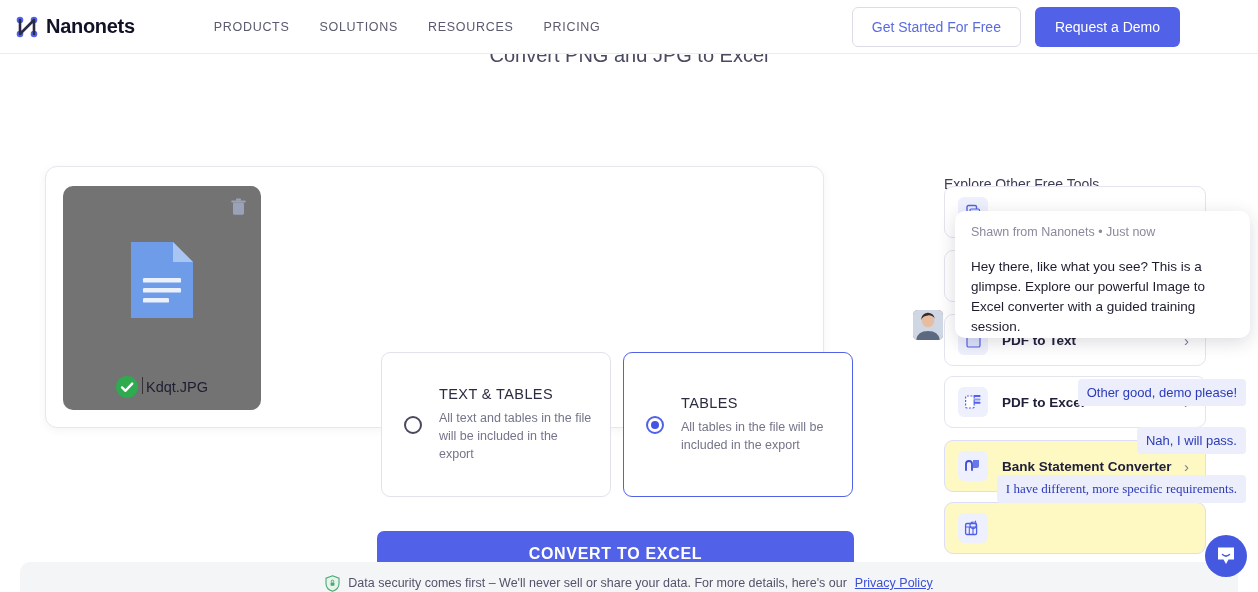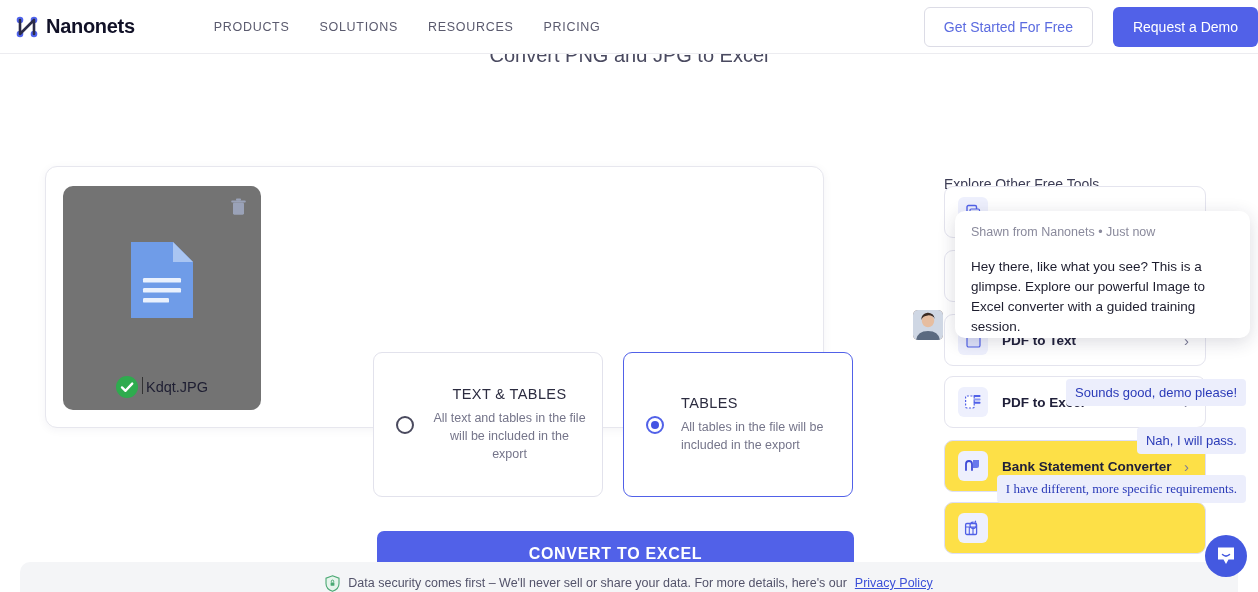--- a/index.html
+++ b/index.html
@@ -22,21 +22,21 @@
   .logo-wrap { display: flex; align-items: center; margin-left: 14px; }
   .logo-mark { width: 26px; height: 26px; margin-right: 6px; }
   .logo-text { font-size: 20px; font-weight: bold; color: #111127; letter-spacing: -0.3px; }
 
   .nav { display: flex; align-items: center; margin-left: 46px; gap: 30px; padding-left: 33px; }
   .nav-item {
     font-size: 12.5px; color: #5a5a6e; letter-spacing: 0.7px;
     font-weight: 500; cursor: pointer; white-space: nowrap;
   }
 
-  .header-actions { margin-left: auto; display: flex; align-items: flex-start; gap: 20px; }
+  .header-actions { margin-left: auto; display: flex; align-items: flex-start; gap: 14px; margin-right: 78px; }
   .btn-ghost {
     border: 1px solid #dcdce6; background: #fff; color: #5b6be0;
     font-size: 14px; padding: 11px 19px; border-radius: 6px; cursor: pointer;
     font-family: inherit; white-space: nowrap;
   }
   .btn-primary {
     border: none; background: #5161e8; color: #fff;
     font-size: 14px; padding: 12px 20px; border-radius: 6px; cursor: pointer;
     font-family: inherit; white-space: nowrap;
   }
@@ -76,21 +76,21 @@
     content: ""; position: absolute; left: -4px; top: -2px;
     width: 1px; height: 17px; background: #333;
   }
 
   
   .opt-card {
     position: absolute; top: 185px; width: 230px; height: 145px;
     border-radius: 9px; background: #fff; display: flex; align-items: center;
     cursor: pointer;
   }
-  .opt-card.a { left: 327px; border: 1px solid #e2e2ec; text-align: center; }
+  .opt-card.a { left: 335px; border: 1px solid #e2e2ec; }
   .opt-card.b { left: 577px; border: 1.6px solid #5161e8; }
 
   .radio {
     width: 18px; height: 18px; border-radius: 50%;
     border: 2px solid #4a4a5e; flex: 0 0 auto; margin-left: 22px;
     position: relative; background: #fff;
   }
   .radio.on { border-color: #5161e8; }
   .radio.on::after {
     content: ""; position: absolute; left: 3px; top: 3px;
@@ -114,21 +114,21 @@
   
   .tools-title {
     position: absolute; left: 944px; top: 160px;
     font-size: 14px; color: #3d3d55; margin-top: 16px;
   }
   .tool-row {
     position: absolute; left: 944px; width: 262px; height: 52px;
     border: 1px solid #e4e4ee; border-radius: 9px; background: #fff;
     display: flex; align-items: center; cursor: pointer;
   }
-  .tool-row.highlight { background: #fde047; border-color: #dcdef8; }
+  .tool-row.highlight { background: #fef9c3; border-color: #dcdef8; }
   .tool-ico {
     width: 30px; height: 30px; margin-left: 13px; border-radius: 6px;
     background: #eef0fd; display: flex; align-items: center; justify-content: center;
     flex: 0 0 auto;
   }
   .tool-label {
     margin-left: 14px; font-size: 13.5px; font-weight: bold; color: #20203a;
     white-space: nowrap;
   }
   .tool-chev { margin-left: auto; margin-right: 16px; color: #7b7b96; font-size: 15px; }
@@ -336,21 +336,21 @@
     <path d="M8.2 10 a6.8 6.8 0 0 1 13.6 -1 q-2 -4 -7 -3.6 q-5 0.4 -6.6 4.6 Z" fill="#3b2b24"></path>
     <path d="M3 30 q1.5 -9 12 -9 q10.5 0 12 9 Z" fill="#5b6a80"></path>
   </svg>
 </div>
 
 <div class="chat-popup">
   <div class="chat-meta">Shawn from Nanonets • Just now</div>
   <div class="chat-msg">Hey there, like what you see? This is a glimpse. Explore our powerful Image to Excel converter with a guided training session.</div>
 </div>
 
-<div class="reply-chip chip-1">Sounds good, demo please!</div>
+<div class="reply-chip chip-1">Other good, demo please!</div>
 <div class="reply-chip chip-2">Nah, I will pass.</div>
 <div class="reply-chip chip-3">I have different, more specific requirements.</div>
 
 <div class="chat-launcher">
   <svg width="22" height="22" viewBox="0 0 22 22">
     <path d="M3 2.5 h16 v12 h-5.5 L11 19 l-2.5 -4.5 H3 Z" fill="#ffffff"></path>
     <path d="M7.5 9.5 q3.5 3.2 7 0" fill="none" stroke="#4459e0" stroke-width="1.5" stroke-linecap="round"></path>
   </svg>
 </div>
 

